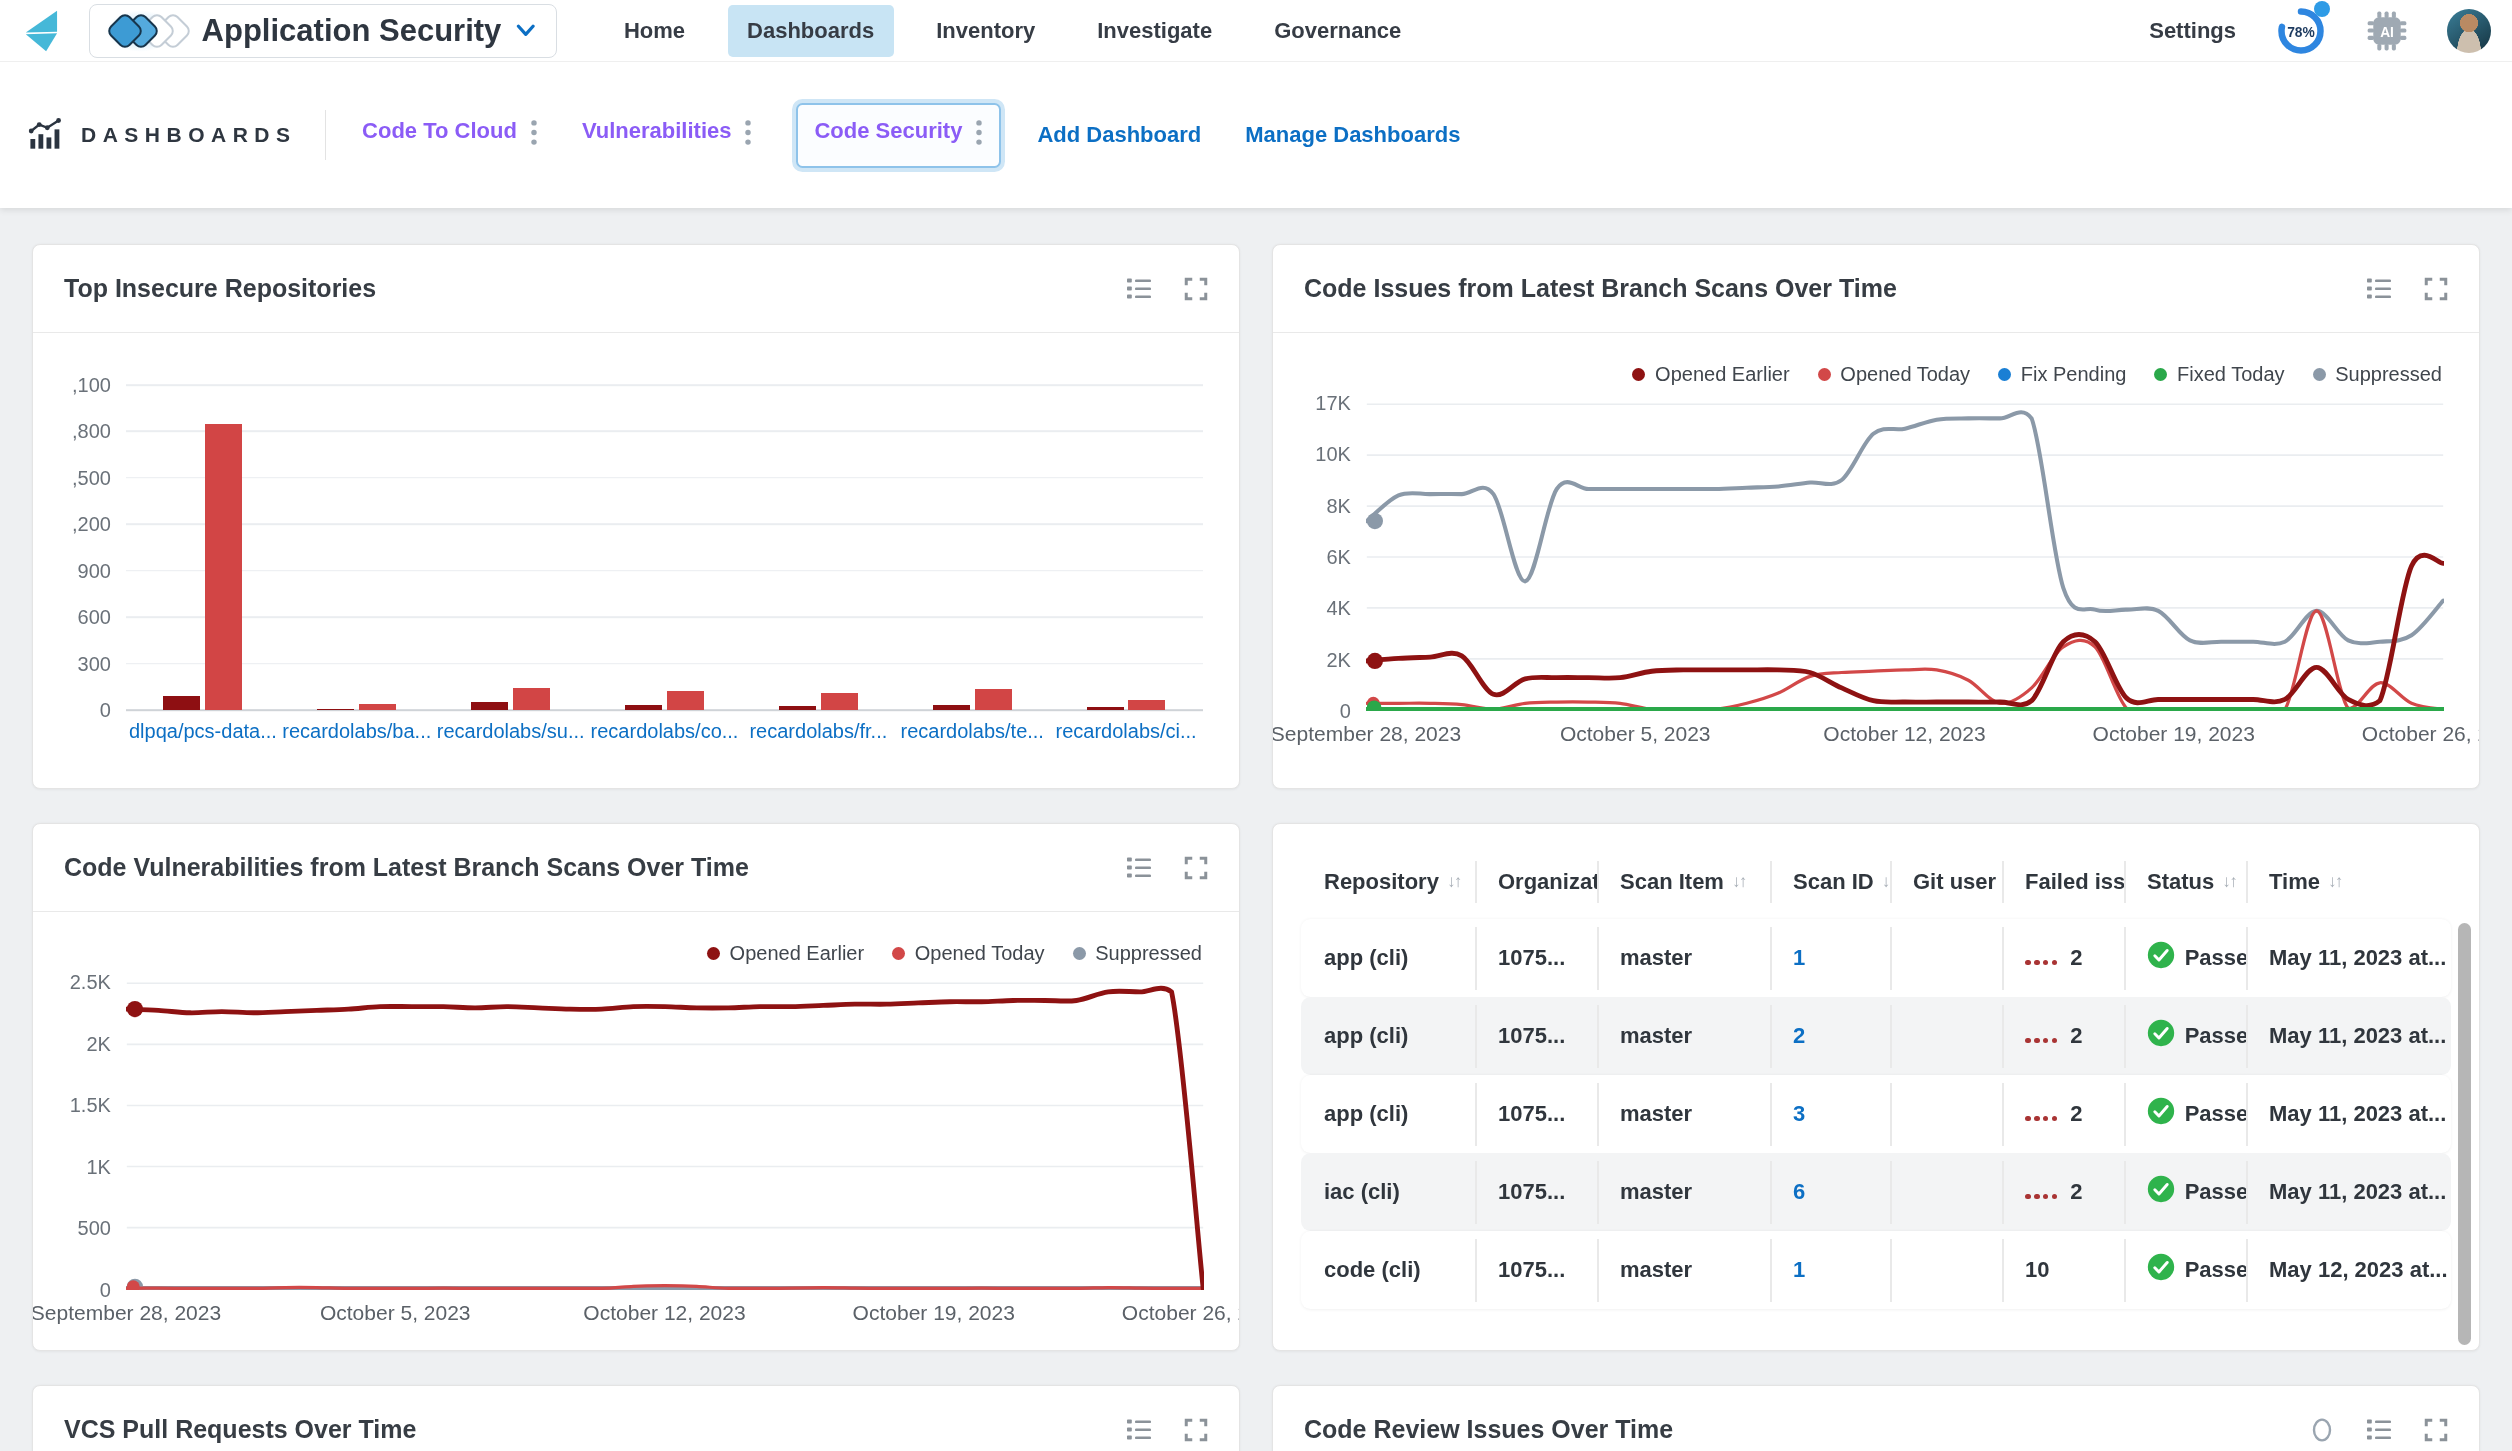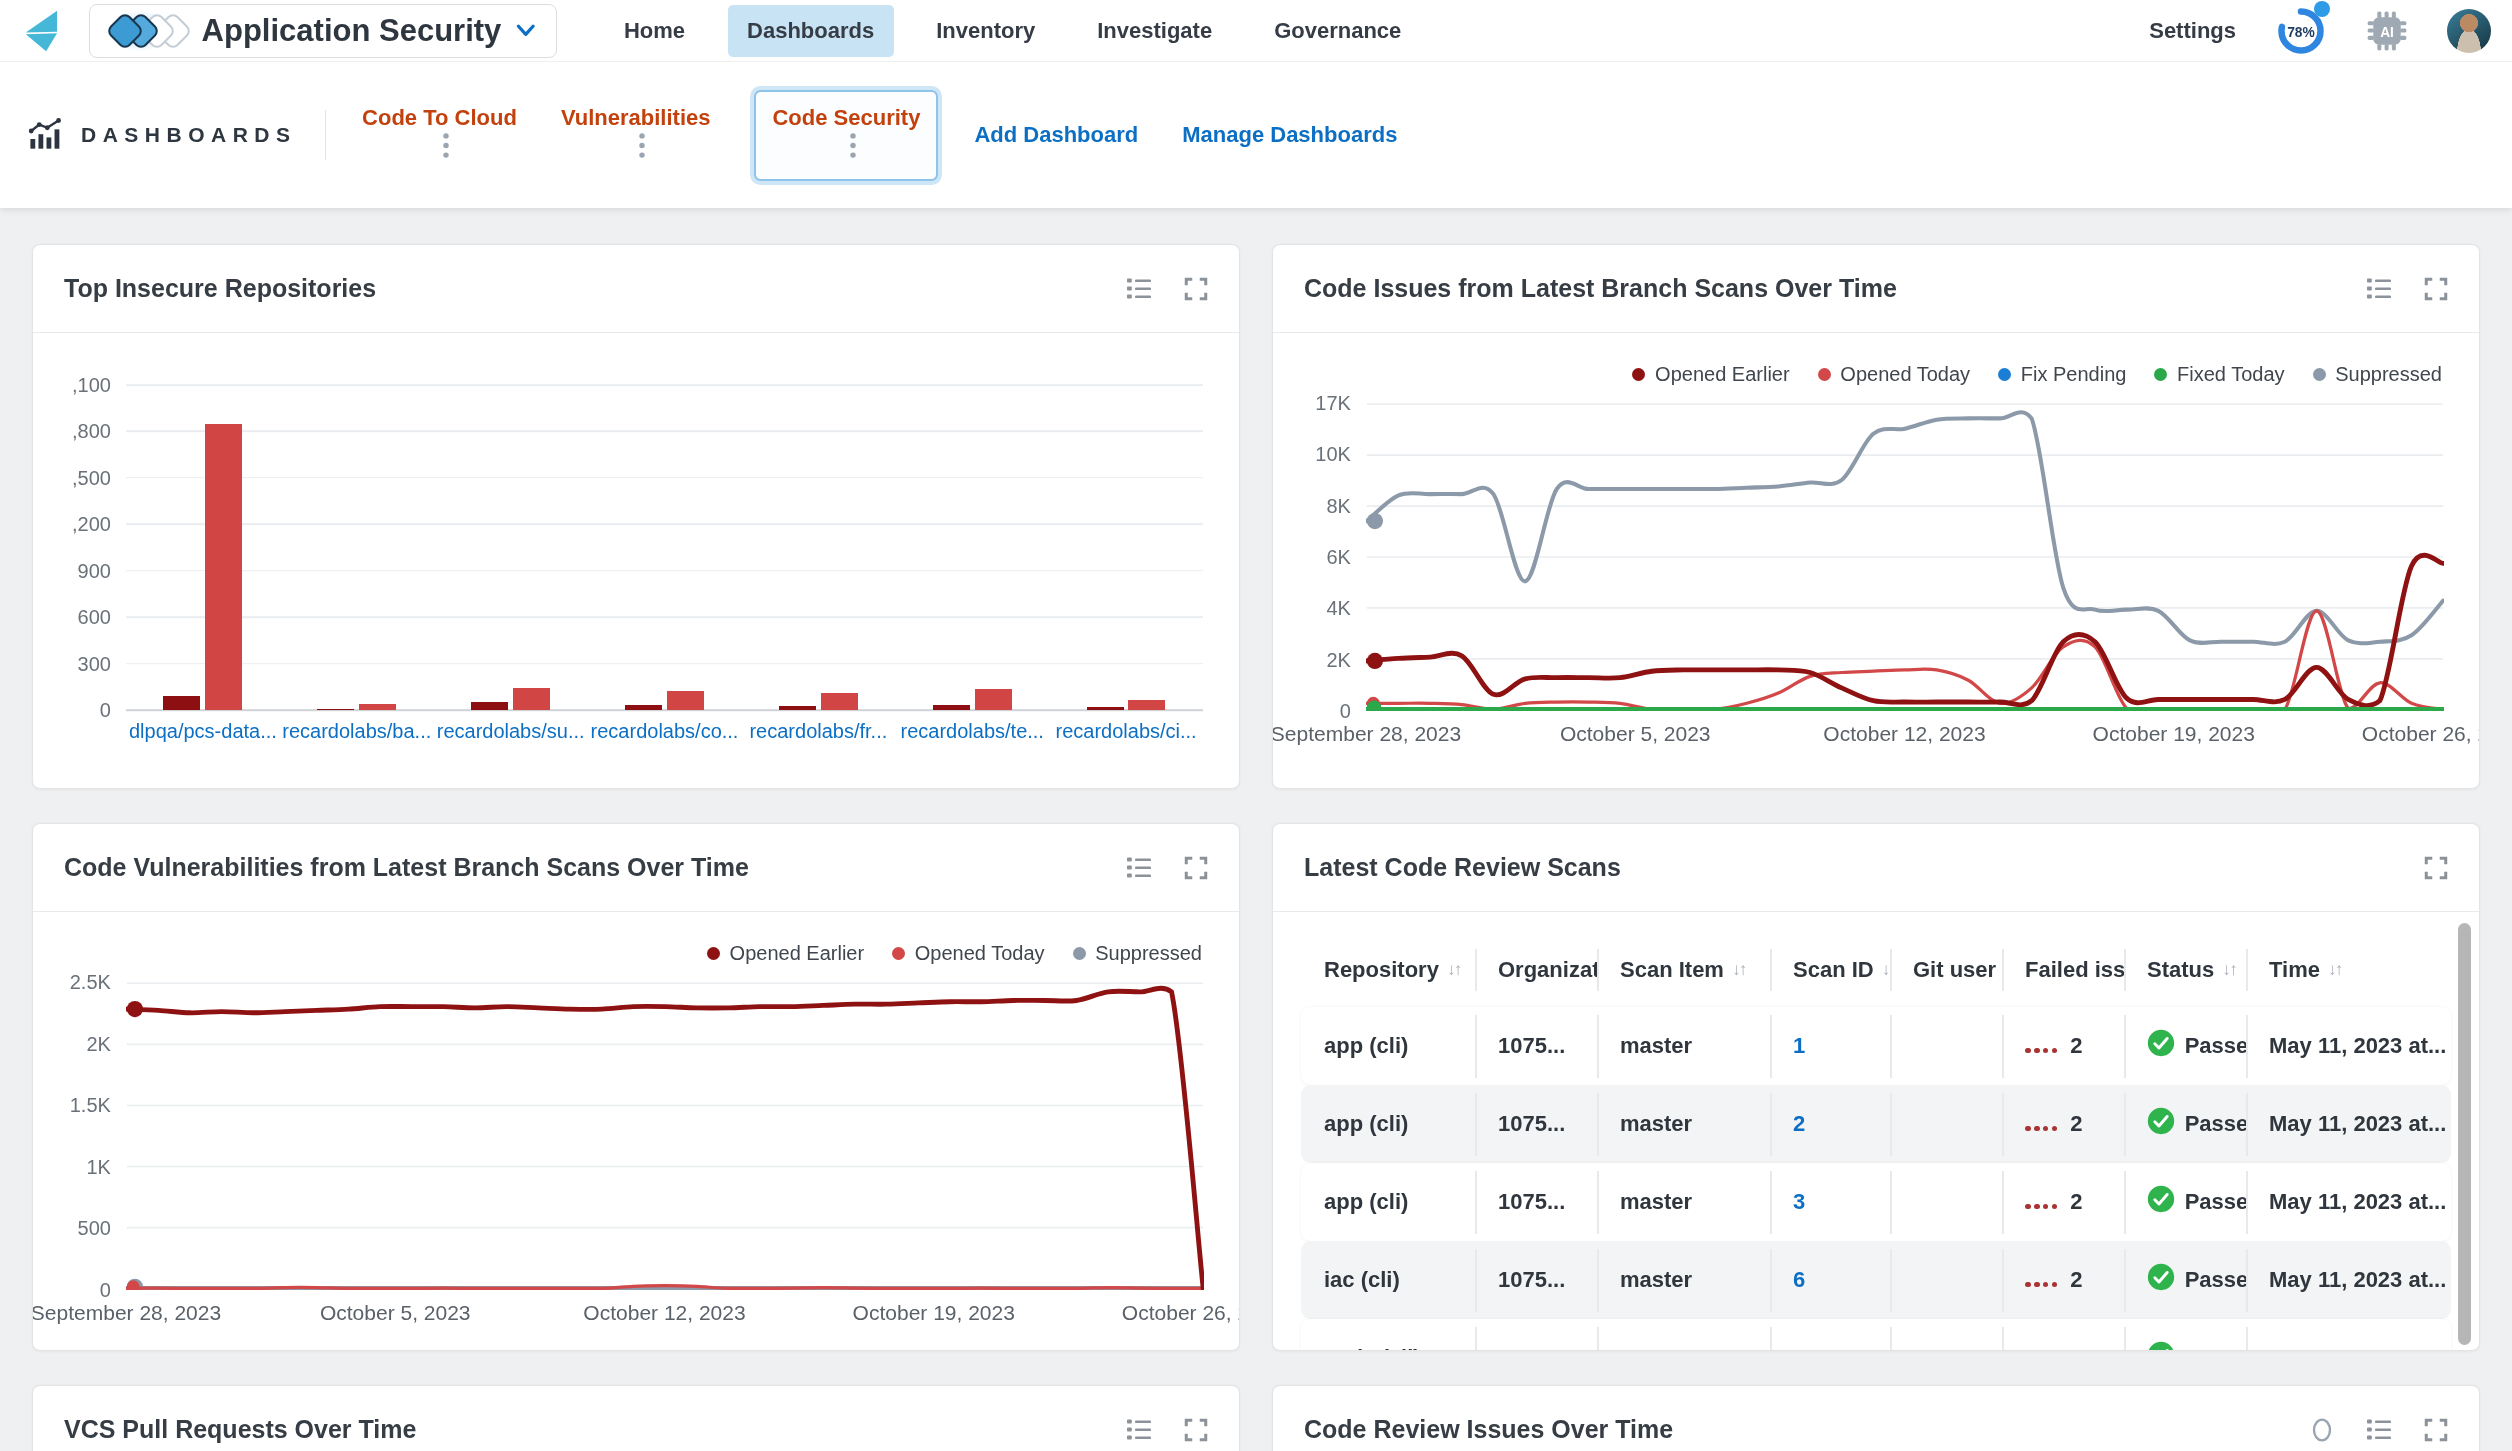--- a/index.html
+++ b/index.html
@@ -31,21 +31,21 @@
   .ring-dot{position:absolute;right:-3.2px;top:-3.2px;width:16px;height:16px;border-radius:50%;background:#2e9be6;}
   .avatar{width:44px;height:44px;border-radius:50%;cursor:pointer;
     background:
       radial-gradient(circle at 50% 32%, #b98a63 0 24%, rgba(0,0,0,0) 25%),
       radial-gradient(ellipse at 50% 100%, #cdbfae 0 38%, rgba(0,0,0,0) 39%),
       linear-gradient(145deg,#3b7f99,#14323f);}
   
   .dashbar{height:146px;display:flex;align-items:center;padding:0 28px;}
   .dash-title{font-size:21px;font-weight:700;letter-spacing:6.5px;color:#2e3640;margin-left:16px;}
   .dash-divider{width:1.6px;height:50px;background:#e3e3e3;margin:0 36px 0 28px;}
-  .dash-tab{display:flex;align-items:center;font-size:22px;font-weight:700;color:#c2410c;margin-right:44px;cursor:pointer;flex-direction:column;}
+  .dash-tab{display:flex;align-items:flex-start;font-size:22px;font-weight:700;color:#8b5cf6;margin-right:44px;cursor:pointer;}
   .dash-tab .kebab{margin-left:13px;}
   .dash-tab.selected{border:2.4px solid #8ec3ea;border-radius:6.5px;padding:13px 16px;margin-right:36px;
     background:#fbfdff;box-shadow:0 0 0 4px #cfe6f6;}
   .dash-link{font-size:22px;font-weight:700;color:#0c6fc4;margin-right:44px;cursor:pointer;white-space:nowrap;}
 
   
   .content{padding:36px 32px 0;display:grid;grid-template-columns:1fr 1fr;column-gap:32px;row-gap:34px;}
   .panel{background:#fff;border:0.8px solid #e4e4e4;border-radius:8px;overflow:hidden;position:relative;
     box-shadow:0 0.8px 2.4px rgba(0,0,0,.05);}
   .p1,.p2{height:545px;}
@@ -462,30 +462,20 @@
           <span class="xlab" style="left: 0%;">September 28, 2023</span>
           <span class="xlab" style="left: 25%;">October 5, 2023</span>
           <span class="xlab" style="left: 50%;">October 12, 2023</span>
           <span class="xlab" style="left: 75%;">October 19, 2023</span>
           <span class="xlab" style="left: 100%;">October 26, 2023</span>
         </div>
     </div>
   </div>
 
   <div class="panel p4">
-    <div class="panel-header">
-      <span class="panel-title">Latest Code Review Scans</span>
-      <span class="panel-actions">
-        <span class="pa-icon">
-          <svg width="24" height="24" viewBox="0 0 32 32">
-              <path d="M3,11 V3 H11 M21,3 H29 V11 M29,21 V29 H21 M11,29 H3 V21" fill="none" stroke="#8b9299" stroke-width="4"></path>
-            </svg>
-        </span>
-      </span>
-    </div>
     <div class="table">
         <div class="trow thead">
           <div class="tcell">
             <span>Repository</span>
             <span class="sort">↓↑</span>
           </div>
           <div class="tcell">
             <span>Organizat</span>
           </div>
           <div class="tcell">

